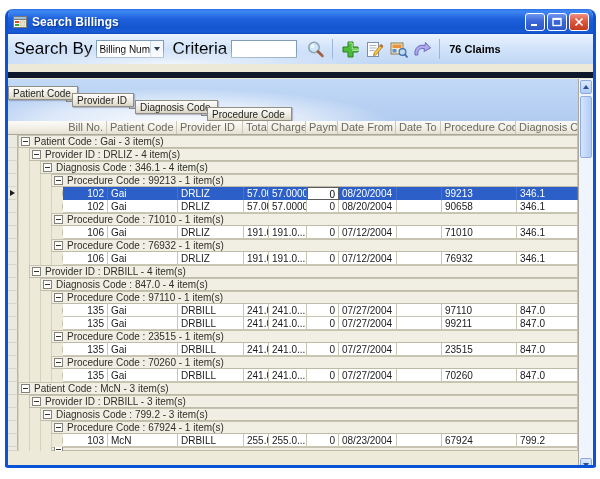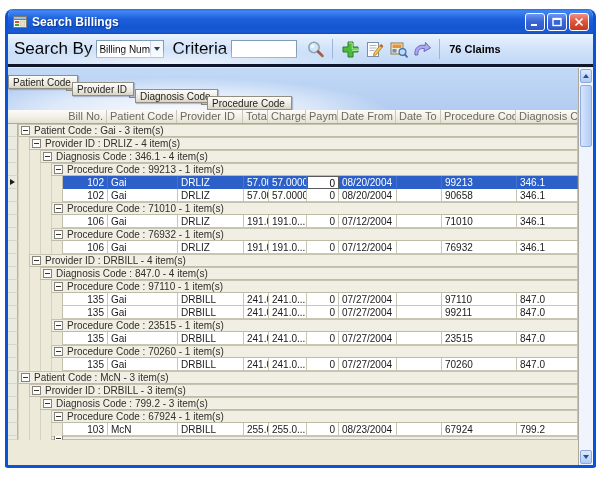--- a/index.html
+++ b/index.html
@@ -31,21 +31,21 @@
   .combo{width:68px;height:18px;background:#fff;border:1px solid #7F9DB9;display:flex;align-items:center;margin-right:8px;}
   .combo-value{flex:1;font-size:10px;padding:0 2px;white-space:nowrap;overflow:hidden;}
   .combo-btn{width:13px;height:100%;border-left:1px solid #C8D6E5;display:flex;align-items:center;justify-content:center;background:#F4F8FC;}
   .combo-arrow{width:0;height:0;border-left:3px solid transparent;border-right:3px solid transparent;border-top:4px solid #30404E;}
   .criteria-input{width:66px;height:18px;border:1px solid #7F9DB9;font-size:10px;padding:0 2px;margin-right:6px;background:#fff;}
   .tb-icon{width:22px;height:22px;display:flex;align-items:center;justify-content:center;margin:0 1px;flex:0 0 auto;}
   .tb-sep{width:1px;height:20px;background:#9CB4D8;margin:0 5px;flex:0 0 auto;}
   .claims{font-size:11px;font-weight:bold;color:#000;margin-left:4px;white-space:nowrap;z-index:1;}
 
   
-  .gridctl{position:relative;height:401px;border-top:3px solid #0f172a;background:#ECE9D8;}
+  .gridctl{position:relative;height:401px;border-top:6px solid #0f172a;background:#ECE9D8;margin-top:8px;}
   .gc-content{position:absolute;left:0;top:1px;bottom:0;width:570px;overflow:hidden;}
 
   
   .groupby{position:relative;height:42px;background:linear-gradient(180deg,#C2D9F6 0%,#B2CCF1 100%);overflow:hidden;}
   .groupby::before{content:"";position:absolute;left:-40px;top:10px;width:420px;height:70px;border-radius:50%;
     background:radial-gradient(ellipse at center,rgba(255,255,255,.95) 0%,rgba(255,255,255,.55) 45%,rgba(255,255,255,0) 72%);}
   .gb-box{position:absolute;height:14px;padding:1px 6px 2px 4px;font-size:10px;color:#1F1E1A;white-space:nowrap;
     background:linear-gradient(180deg,#FDFDFB 0%,#E9E6DB 70%,#D7D3C4 100%);
     border:1px solid #928F82;box-shadow:1px 1px 1px rgba(90,90,120,.35);}
   .gb-conn{position:absolute;border-left:1px solid #8A877C;border-bottom:1px solid #8A877C;}
@@ -65,21 +65,21 @@
     position:relative;}
   .sel-arrow{position:absolute;left:2px;top:3px;width:0;height:0;
     border-top:3px solid transparent;border-bottom:3px solid transparent;border-left:5px solid #1C1C1C;}
   .spacer{flex:0 0 auto;background-color:#EDEAD9;
     background-image:repeating-linear-gradient(to right,#D5D2BE 0 1px,transparent 1px 11px);}
   .gbody{flex:1 1 auto;display:flex;align-items:center;background:#F1EFE4;
     border:1px solid #C6C3B0;border-bottom-color:#BEBBA8;padding-left:2px;min-width:0;}
   .expander{width:9px;height:9px;flex:0 0 auto;background:#fff;border:1px solid #848278;position:relative;margin-right:4px;}
   .expander::after{content:"";position:absolute;left:1px;right:1px;top:3px;height:1px;background:#33322C;}
   .glabel{font-size:10px;color:#2F2E28;white-space:nowrap;overflow:hidden;}
-  .cells{flex:1 1 auto;display:flex;min-width:0;border-left:1px solid #C2BFAC;}
+  .cells{flex:1 1 auto;display:flex;min-width:0;border-left:1px solid #C2BFAC;border-radius:6px;}
   .cell{height:13px;flex:0 0 auto;padding:1px 3px;font-size:10px;line-height:11px;color:#1A1A1A;background:#fff;
     border-right:1px solid #C9C6B4;border-bottom:1px solid #C9C6B4;white-space:nowrap;overflow:hidden;}
   .cell.r{text-align:right;}
   .row.sel .cell{background:#2C5FC8;color:#fff;border-right-color:#4273D4;border-bottom-color:#2C5FC8;}
   .row.sel .cell.edit{background:#fff;color:#000;border:1px solid #5A5A5A;}
   .row.partial{height:4px;overflow:hidden;}
 
   
   .vscroll{position:absolute;right:0;top:1px;bottom:0;width:15px;background:#EFF4FD;
     border-left:1px solid #ACA899;}

